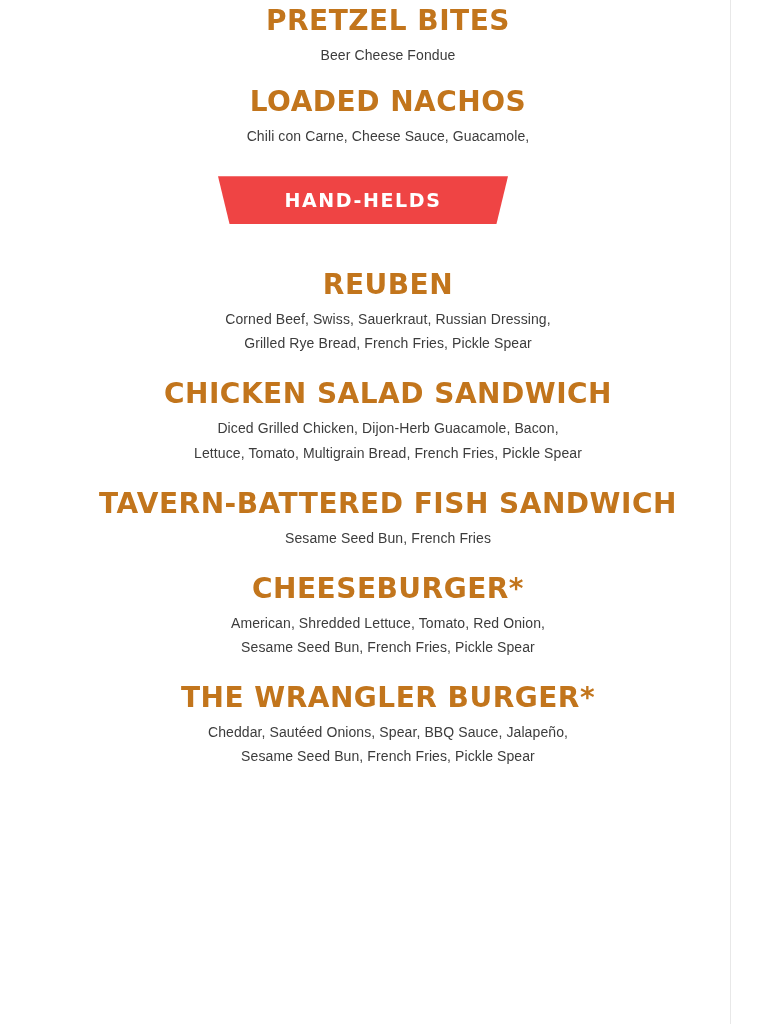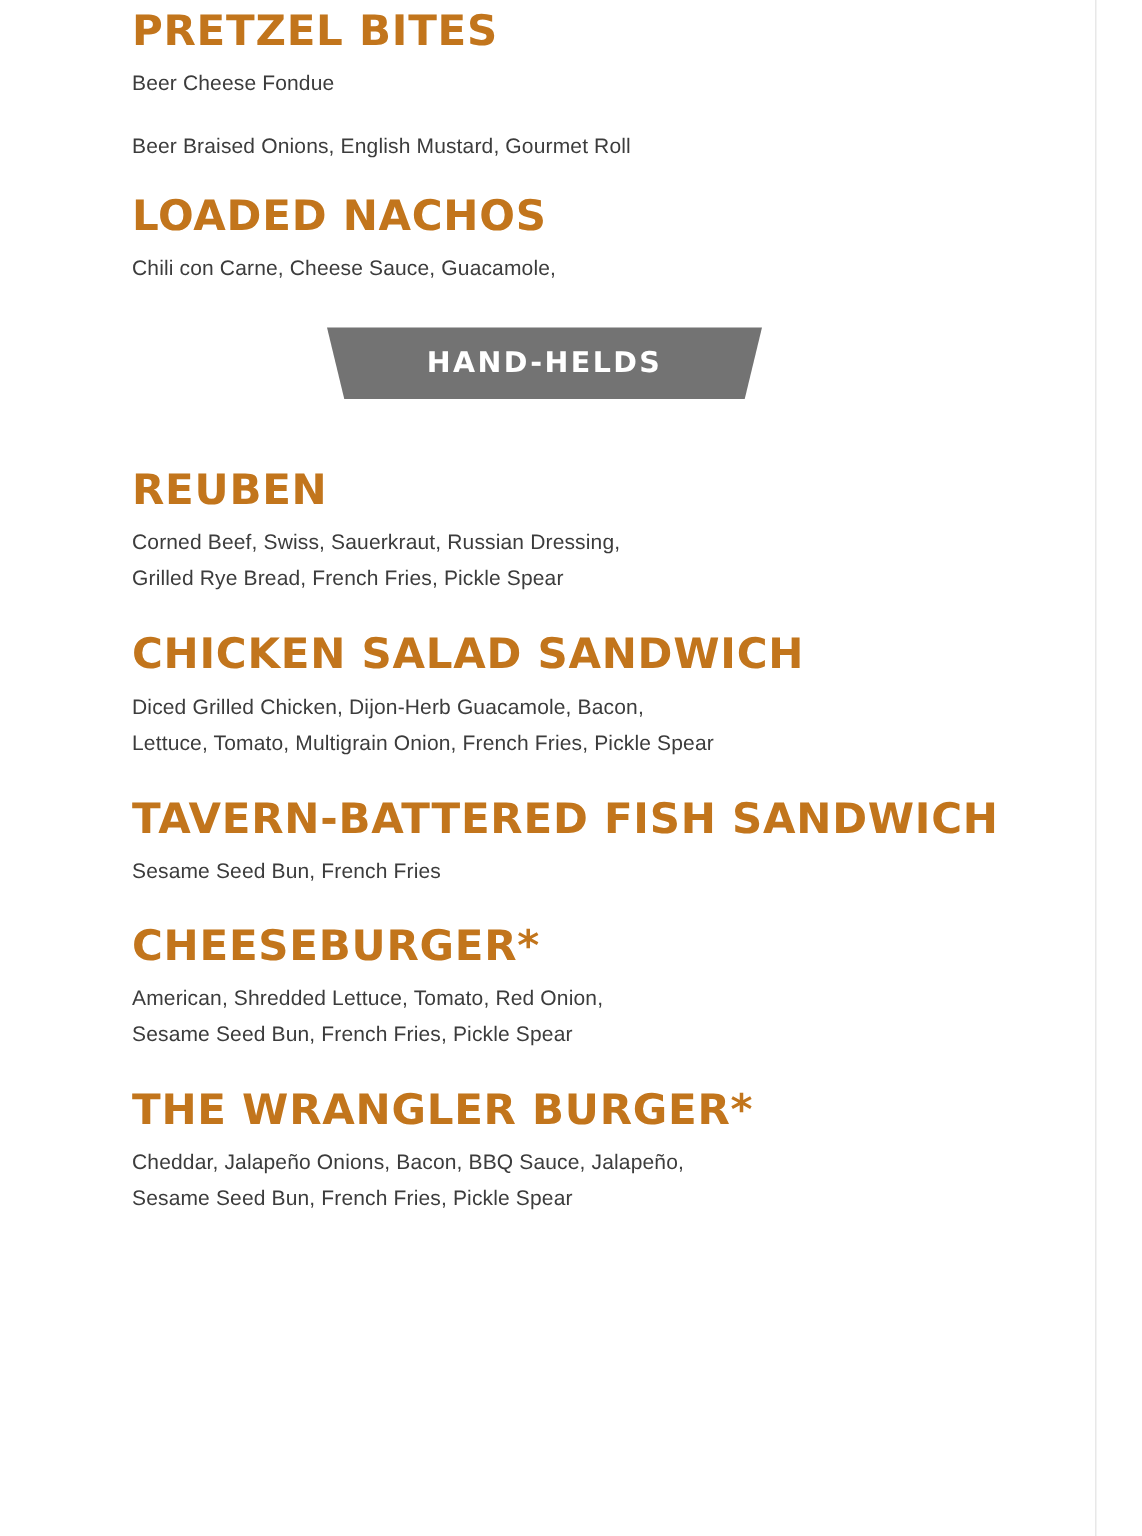--- a/index.html
+++ b/index.html
@@ -14,20 +14,21 @@
     overflow: hidden;
     position: relative;
   }
   .page {
     position: relative;
     width: 743px;
     height: 1024px;
     background: #ffffff;
     box-sizing: border-box;
     overflow: hidden;
+    text-align: center;
   }
   .right-gutter {
     position: absolute;
     top: 0;
     right: 0;
     width: 12px;
     height: 1024px;
     background: #ffffff;
     border-left: 1px solid #e8e8e8;
   }
@@ -70,21 +71,21 @@
     position: relative;
     height: 58px;
     margin: 28px 0 34px 0;
   }
   .section-banner {
     position: absolute;
     left: 130px;
     top: 0;
     width: 290px;
     height: 48px;
-    background: #737373;
+    background: #ef4444;
     -webkit-clip-path: polygon(0 0, 100% 0, 96% 100%, 4% 100%);
     clip-path: polygon(0 0, 100% 0, 96% 100%, 4% 100%);
     display: flex;
     align-items: center;
     justify-content: center;
   }
   .section-banner-label {
     color: #ffffff;
     font-family: "DejaVu Sans", sans-serif;
     font-weight: bold;
@@ -107,23 +108,20 @@
   <div class="content">
 
     <div class="item first-item">
       <div class="item-name">PRETZEL BITES</div>
       <div class="item-desc">
         <span class="line">Beer Cheese Fondue</span>
       </div>
     </div>
 
     <div class="item">
-      <div class="item-desc">
-        <span class="line">Beer Braised Onions, English Mustard, Gourmet Roll</span>
-      </div>
     </div>
 
     <div class="item">
       <div class="item-name">LOADED NACHOS</div>
       <div class="item-desc">
         <span class="line">Chili con Carne, Cheese Sauce, Guacamole,</span>
       </div>
     </div>
 
     <div class="section-banner-wrap">
@@ -139,21 +137,21 @@
         <div class="item-desc">
           <span class="line">Corned Beef, Swiss, Sauerkraut, Russian Dressing,</span>
           <span class="line">Grilled Rye Bread, French Fries, Pickle Spear</span>
         </div>
       </div>
 
       <div class="item">
         <div class="item-name">CHICKEN SALAD SANDWICH</div>
         <div class="item-desc">
           <span class="line">Diced Grilled Chicken, Dijon-Herb Guacamole, Bacon,</span>
-          <span class="line">Lettuce, Tomato, Multigrain Onion, French Fries, Pickle Spear</span>
+          <span class="line">Lettuce, Tomato, Multigrain Bread, French Fries, Pickle Spear</span>
         </div>
       </div>
 
       <div class="item">
         <div class="item-name">TAVERN-BATTERED FISH SANDWICH</div>
         <div class="item-desc">
           <span class="line">Sesame Seed Bun, French Fries</span>
         </div>
       </div>
 
@@ -161,21 +159,21 @@
         <div class="item-name">CHEESEBURGER*</div>
         <div class="item-desc">
           <span class="line">American, Shredded Lettuce, Tomato, Red Onion,</span>
           <span class="line">Sesame Seed Bun, French Fries, Pickle Spear</span>
         </div>
       </div>
 
       <div class="item">
         <div class="item-name">THE WRANGLER BURGER*</div>
         <div class="item-desc">
-          <span class="line">Cheddar, Jalapeño Onions, Bacon, BBQ Sauce, Jalapeño,</span>
+          <span class="line">Cheddar, Sautéed Onions, Spear, BBQ Sauce, Jalapeño,</span>
           <span class="line">Sesame Seed Bun, French Fries, Pickle Spear</span>
         </div>
       </div>
 
     </div>
   </div>
 
   <div class="right-gutter"></div>
 </div>
 

